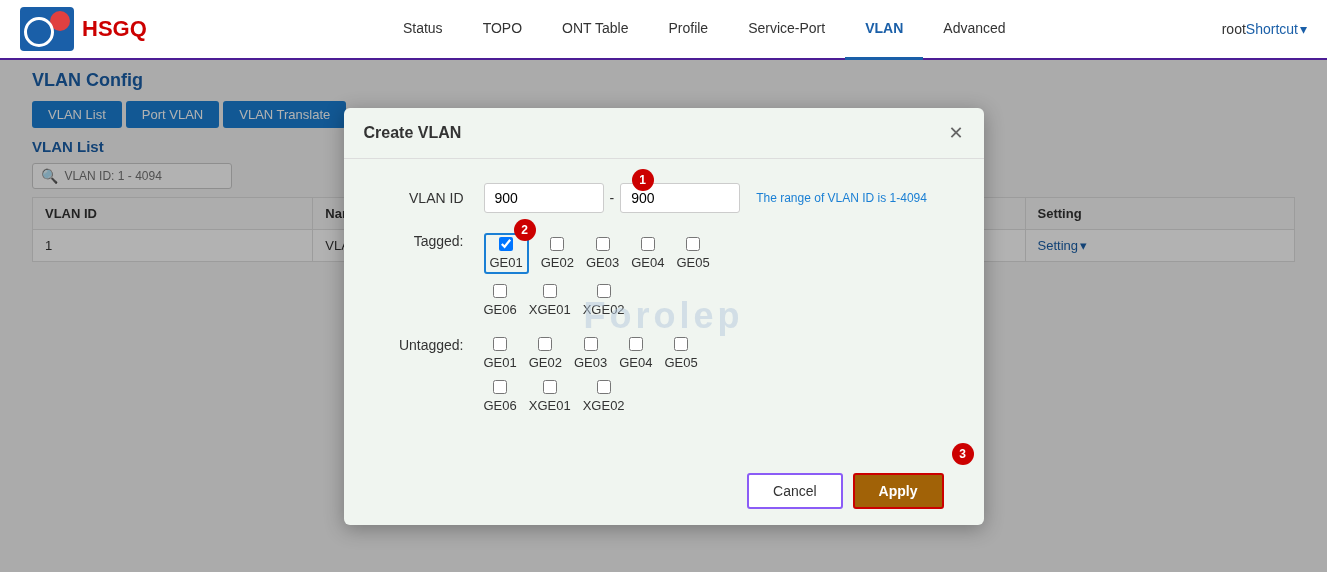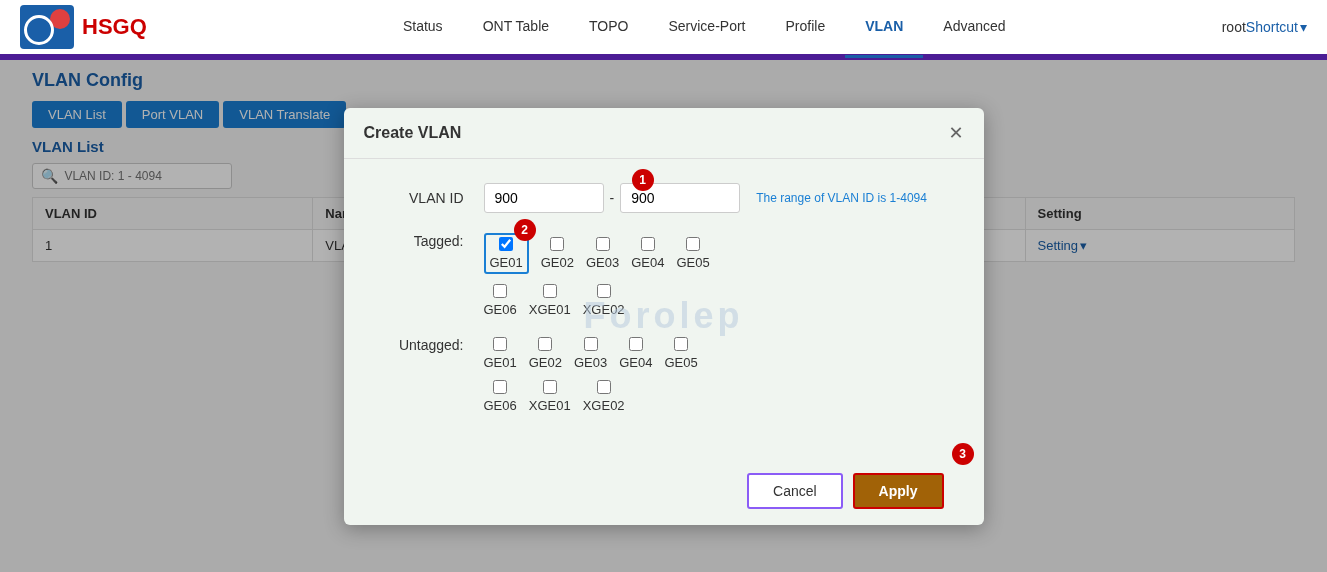--- a/index.html
+++ b/index.html
@@ -1,21 +1,21 @@
 <!DOCTYPE html>
 <html><head>
   <meta charset="utf-8">
   <style>
     * { box-sizing: border-box; margin: 0; padding: 0; }
     body { font-family: Arial, sans-serif; font-size: 14px; background: #f0f0f0; width: 1327px; height: 572px; overflow: hidden; }
 
     
     .header {
       background: #fff;
-      border-bottom: 6px solid #4c1d95;
+      border-bottom: 2px solid #4c1d95;
       display: flex;
       align-items: center;
       padding: 17px 20px;
       height: 60px;
       position: relative;
     }
     .logo-area {
       display: flex;
       align-items: center;
       gap: 8px;
@@ -333,24 +333,24 @@
 
 <div class="header">
   <div class="logo-area">
     <div class="logo-box">
       <div class="logo-circle"></div>
     </div>
     <span class="logo-text">HSGQ</span>
   </div>
   <nav class="nav-menu">
     <a class="nav-item">Status</a>
+    <a class="nav-item">TOPO</a>
     <a class="nav-item">ONT Table</a>
-    <a class="nav-item">TOPO</a>
+    <a class="nav-item">Profile</a>
     <a class="nav-item">Service-Port</a>
-    <a class="nav-item">Profile</a>
     <a class="nav-item active">VLAN</a>
     <a class="nav-item">Advanced</a>
   </nav>
   <div class="nav-right">
     <span class="nav-root">root</span>
     <span class="nav-shortcut">
       <span>Shortcut</span>
       <span>▾</span>
     </span>
   </div>

